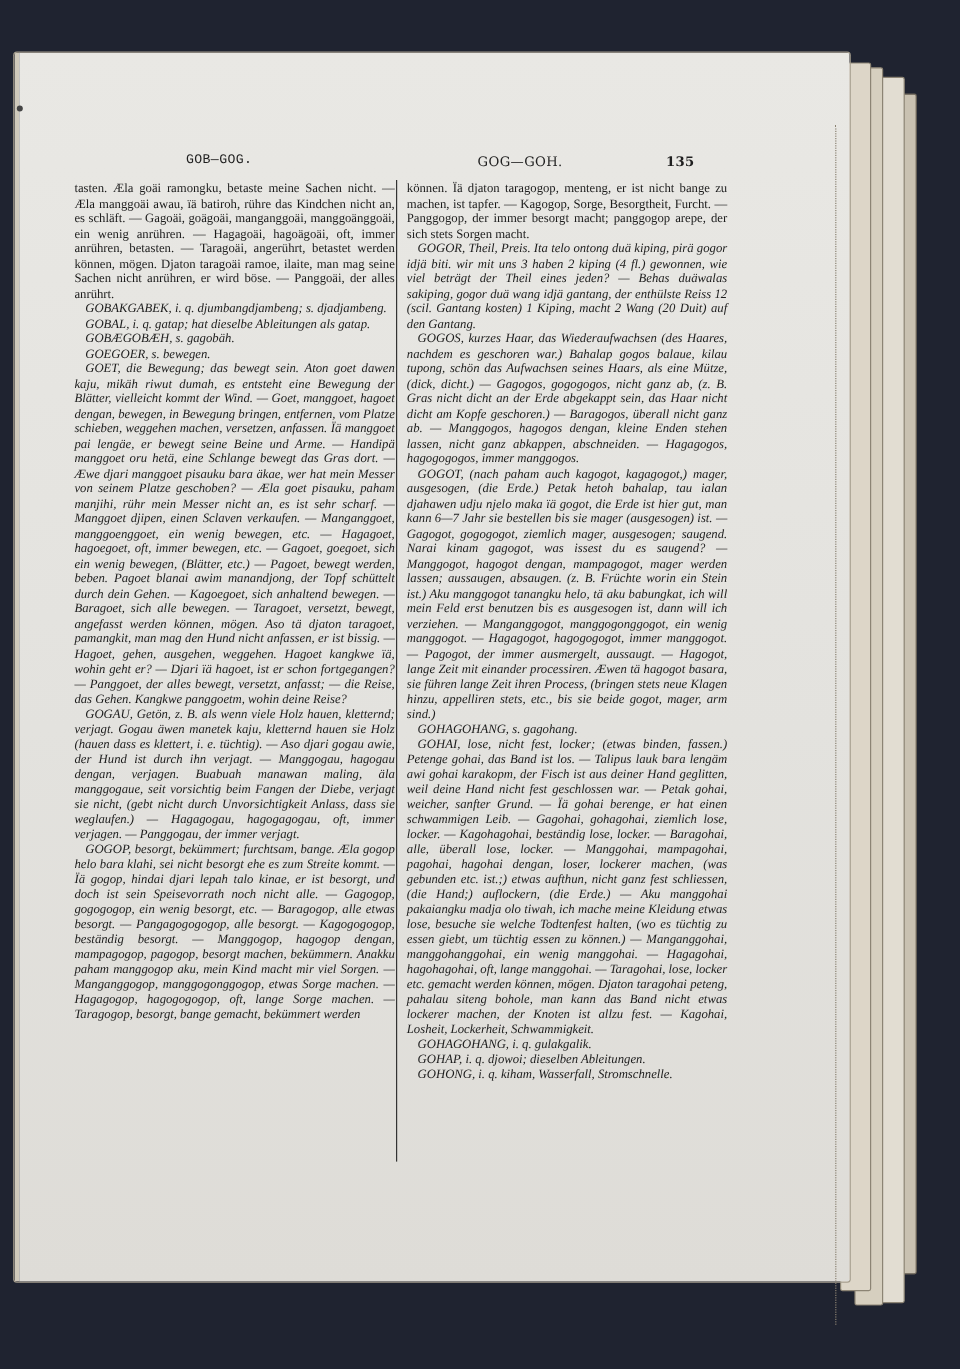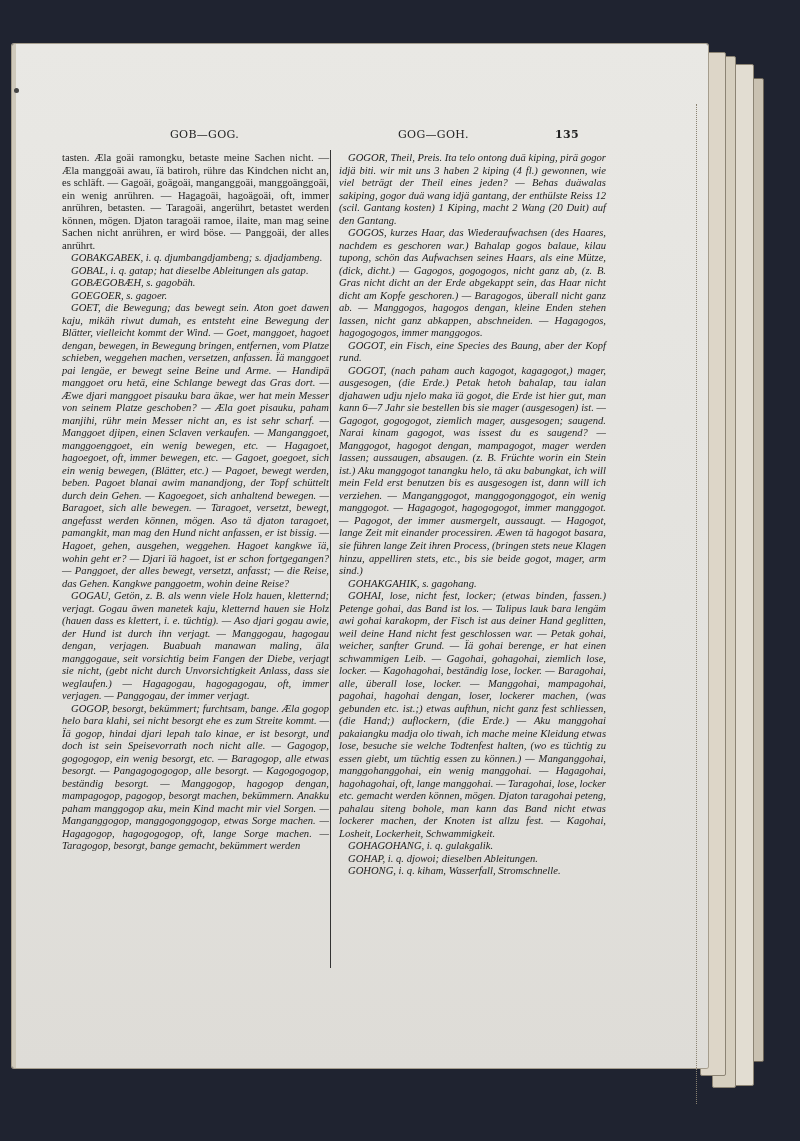--- a/index.html
+++ b/index.html
@@ -27,21 +27,21 @@
     border-radius:2px;
   }
   .page-edge-line {
     position:absolute; left:680px; top:60px; width:0; height:1000px;
     border-left:1px dotted #8a8272;
   }
   .header {
     position:absolute; top:128px; left:60px; width:540px; height:16px;
     font-size:11px; color:#1f1f1f; letter-spacing:0.3px;
   }
-  .header .left { position:absolute; left:110px; }
+  .header .left { position:absolute; left:95px;font-family:Liberation Mono, monospace; }
   .header .right { position:absolute; left:338px; }
   .header .num { position:absolute; left:495px; font-weight:bold; }
   .col {
     position:absolute; top:152px; width:267px;
     font-family:"Liberation Serif", serif;
     font-size:10.6px; line-height:12.52px; color:#1c1c1c;
     text-align:justify;
   }
   .col.left { left:62px; }
   .col.right { left:339px; }
@@ -71,31 +71,31 @@
   <span class="left">GOB—GOG.</span>
   <span class="right">GOG—GOH.</span>
   <span class="num">135</span>
 </div>
 
 <div class="col left">
   <p>tasten. Æla goäi ramongku, betaste meine Sachen nicht. — Æla manggoäi awau, ïä batiroh, rühre das Kindchen nicht an, es schläft. — Gagoäi, goägoäi, manganggoäi, manggoänggoäi, ein wenig anrühren. — Hagagoäi, hagoägoäi, oft, immer anrühren, betasten. — Taragoäi, angerührt, betastet werden können, mögen. Djaton taragoäi ramoe, ilaite, man mag seine Sachen nicht anrühren, er wird böse. — Panggoäi, der alles anrührt.</p>
   <p class="entry">GOBAKGABEK, i. q. djumbangdjambeng; s. djadjambeng.</p>
   <p class="entry">GOBAL, i. q. gatap; hat dieselbe Ableitungen als gatap.</p>
   <p class="entry">GOBÆGOBÆH, s. gagobäh.</p>
-  <p class="entry">GOEGOER, s. gagoer.</p>
+  <p class="entry">GOEGOER, s. bewegen.</p>
   <p class="entry">GOET, die Bewegung; das bewegt sein. Aton goet dawen kaju, mikäh riwut dumah, es entsteht eine Bewegung der Blätter, vielleicht kommt der Wind. — Goet, manggoet, hagoet dengan, bewegen, in Bewegung bringen, entfernen, vom Platze schieben, weggehen machen, versetzen, anfassen. Ïä manggoet pai lengäe, er bewegt seine Beine und Arme. — Handipä manggoet oru hetä, eine Schlange bewegt das Gras dort. — Æwe djari manggoet pisauku bara äkae, wer hat mein Messer von seinem Platze geschoben? — Æla goet pisauku, paham manjihi, rühr mein Messer nicht an, es ist sehr scharf. — Manggoet djipen, einen Sclaven verkaufen. — Manganggoet, manggoenggoet, ein wenig bewegen, etc. — Hagagoet, hagoegoet, oft, immer bewegen, etc. — Gagoet, goegoet, sich ein wenig bewegen, (Blätter, etc.) — Pagoet, bewegt werden, beben. Pagoet blanai awim manandjong, der Topf schüttelt durch dein Gehen. — Kagoegoet, sich anhaltend bewegen. — Baragoet, sich alle bewegen. — Taragoet, versetzt, bewegt, angefasst werden können, mögen. Aso tä djaton taragoet, pamangkit, man mag den Hund nicht anfassen, er ist bissig. — Hagoet, gehen, ausgehen, weggehen. Hagoet kangkwe ïä, wohin geht er? — Djari ïä hagoet, ist er schon fortgegangen? — Panggoet, der alles bewegt, versetzt, anfasst; — die Reise, das Gehen. Kangkwe panggoetm, wohin deine Reise?</p>
   <p class="entry">GOGAU, Getön, z. B. als wenn viele Holz hauen, kletternd; verjagt. Gogau äwen manetek kaju, kletternd hauen sie Holz (hauen dass es klettert, i. e. tüchtig). — Aso djari gogau awie, der Hund ist durch ihn verjagt. — Manggogau, hagogau dengan, verjagen. Buabuah manawan maling, äla manggogaue, seit vorsichtig beim Fangen der Diebe, verjagt sie nicht, (gebt nicht durch Unvorsichtigkeit Anlass, dass sie weglaufen.) — Hagagogau, hagogagogau, oft, immer verjagen. — Panggogau, der immer verjagt.</p>
   <p class="entry">GOGOP, besorgt, bekümmert; furchtsam, bange. Æla gogop helo bara klahi, sei nicht besorgt ehe es zum Streite kommt. — Ïä gogop, hindai djari lepah talo kinae, er ist besorgt, und doch ist sein Speisevorrath noch nicht alle. — Gagogop, gogogogop, ein wenig besorgt, etc. — Baragogop, alle etwas besorgt. — Pangagogogogop, alle besorgt. — Kagogogogop, beständig besorgt. — Manggogop, hagogop dengan, mampagogop, pagogop, besorgt machen, bekümmern. Anakku paham manggogop aku, mein Kind macht mir viel Sorgen. — Manganggogop, manggogonggogop, etwas Sorge machen. — Hagagogop, hagogogogop, oft, lange Sorge machen. — Taragogop, besorgt, bange gemacht, bekümmert werden</p>
 </div>
 
 <div class="divider"></div>
 
 <div class="col right">
+  <p>können. Ïä djaton taragogop, menteng, er ist nicht bange zu machen, ist tapfer. — Kagogop, Sorge, Besorgtheit, Furcht. — Panggogop, der immer besorgt macht; panggogop arepe, der sich stets Sorgen macht.</p>
   <p class="entry">GOGOR, Theil, Preis. Ita telo ontong duä kiping, pirä gogor idjä biti. wir mit uns 3 haben 2 kiping (4 fl.) gewonnen, wie viel beträgt der Theil eines jeden? — Behas duäwalas sakiping, gogor duä wang idjä gantang, der enthülste Reiss 12 (scil. Gantang kosten) 1 Kiping, macht 2 Wang (20 Duit) auf den Gantang.</p>
   <p class="entry">GOGOS, kurzes Haar, das Wiederaufwachsen (des Haares, nachdem es geschoren war.) Bahalap gogos balaue, kilau tupong, schön das Aufwachsen seines Haars, als eine Mütze, (dick, dicht.) — Gagogos, gogogogos, nicht ganz ab, (z. B. Gras nicht dicht an der Erde abgekappt sein, das Haar nicht dicht am Kopfe geschoren.) — Baragogos, überall nicht ganz ab. — Manggogos, hagogos dengan, kleine Enden stehen lassen, nicht ganz abkappen, abschneiden. — Hagagogos, hagogogogos, immer manggogos.</p>
-  <p class="entry">GOGOT, ein Fisch, eine Species des Baung, aber der Kopf rund.</p>
   <p class="entry">GOGOT, (nach paham auch kagogot, kagagogot,) mager, ausgesogen, (die Erde.) Petak hetoh bahalap, tau ialan djahawen udju njelo maka ïä gogot, die Erde ist hier gut, man kann 6—7 Jahr sie bestellen bis sie mager (ausgesogen) ist. — Gagogot, gogogogot, ziemlich mager, ausgesogen; saugend. Narai kinam gagogot, was issest du es saugend? — Manggogot, hagogot dengan, mampagogot, mager werden lassen; aussaugen, absaugen. (z. B. Früchte worin ein Stein ist.) Aku manggogot tanangku helo, tä aku babungkat, ich will mein Feld erst benutzen bis es ausgesogen ist, dann will ich verziehen. — Manganggogot, manggogonggogot, ein wenig manggogot. — Hagagogot, hagogogogot, immer manggogot. — Pagogot, der immer ausmergelt, aussaugt. — Hagogot, lange Zeit mit einander processiren. Æwen tä hagogot basara, sie führen lange Zeit ihren Process, (bringen stets neue Klagen hinzu, appelliren stets, etc., bis sie beide gogot, mager, arm sind.)</p>
-  <p class="entry">GOHAKGAHIK, s. gagohang.</p>
+  <p class="entry">GOHAGOHANG, s. gagohang.</p>
   <p class="entry">GOHAI, lose, nicht fest, locker; (etwas binden, fassen.) Petenge gohai, das Band ist los. — Talipus lauk bara lengäm awi gohai karakopm, der Fisch ist aus deiner Hand geglitten, weil deine Hand nicht fest geschlossen war. — Petak gohai, weicher, sanfter Grund. — Ïä gohai berenge, er hat einen schwammigen Leib. — Gagohai, gohagohai, ziemlich lose, locker. — Kagohagohai, beständig lose, locker. — Baragohai, alle, überall lose, locker. — Manggohai, mampagohai, pagohai, hagohai dengan, loser, lockerer machen, (was gebunden etc. ist.;) etwas aufthun, nicht ganz fest schliessen, (die Hand;) auflockern, (die Erde.) — Aku manggohai pakaiangku madja olo tiwah, ich mache meine Kleidung etwas lose, besuche sie welche Todtenfest halten, (wo es tüchtig zu essen giebt, um tüchtig essen zu können.) — Manganggohai, manggohanggohai, ein wenig manggohai. — Hagagohai, hagohagohai, oft, lange manggohai. — Taragohai, lose, locker etc. gemacht werden können, mögen. Djaton taragohai peteng, pahalau siteng bohole, man kann das Band nicht etwas lockerer machen, der Knoten ist allzu fest. — Kagohai, Losheit, Lockerheit, Schwammigkeit.</p>
   <p class="entry">GOHAGOHANG, i. q. gulakgalik.</p>
   <p class="entry">GOHAP, i. q. djowoi; dieselben Ableitungen.</p>
   <p class="entry">GOHONG, i. q. kiham, Wasserfall, Stromschnelle.</p>
 </div>
 
 </body></html>

